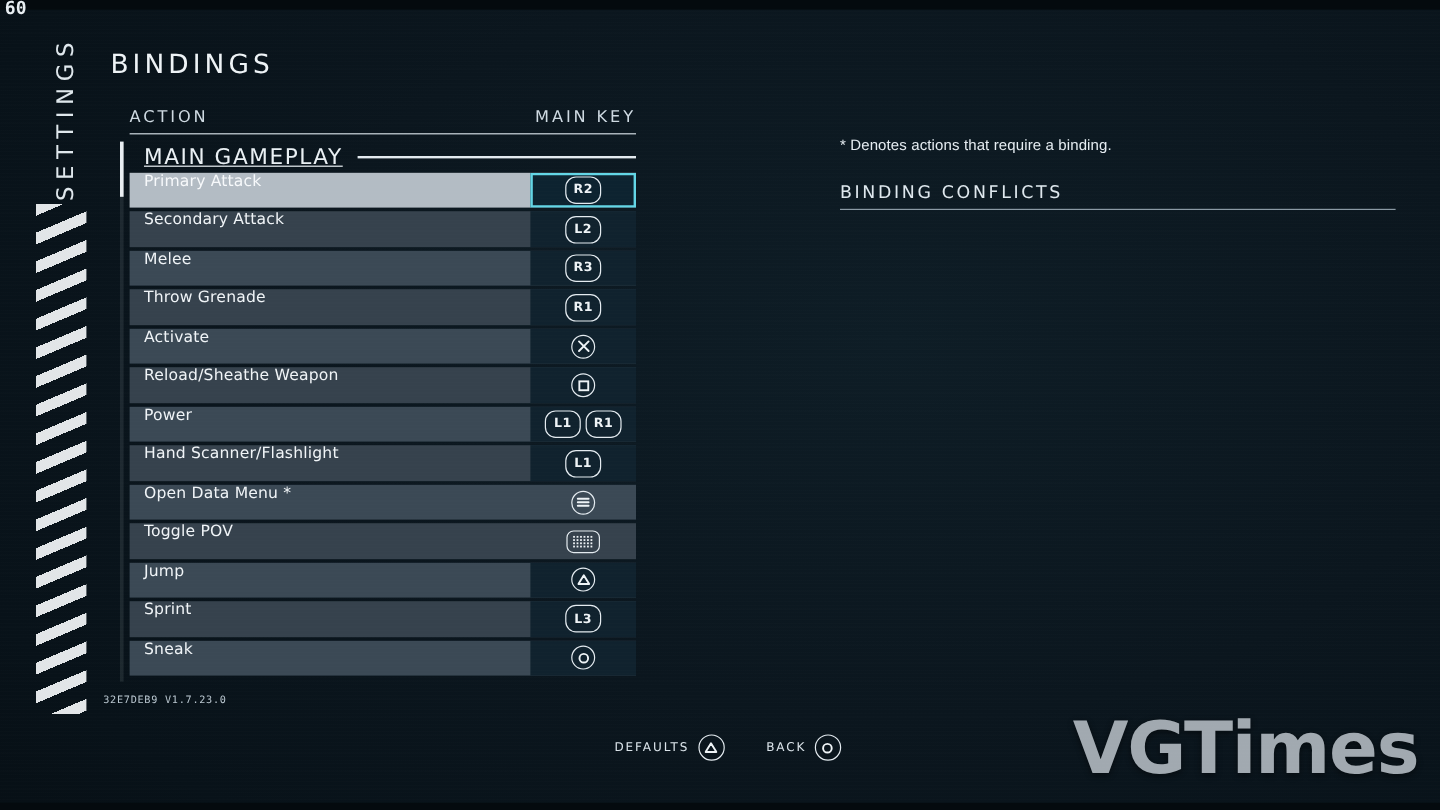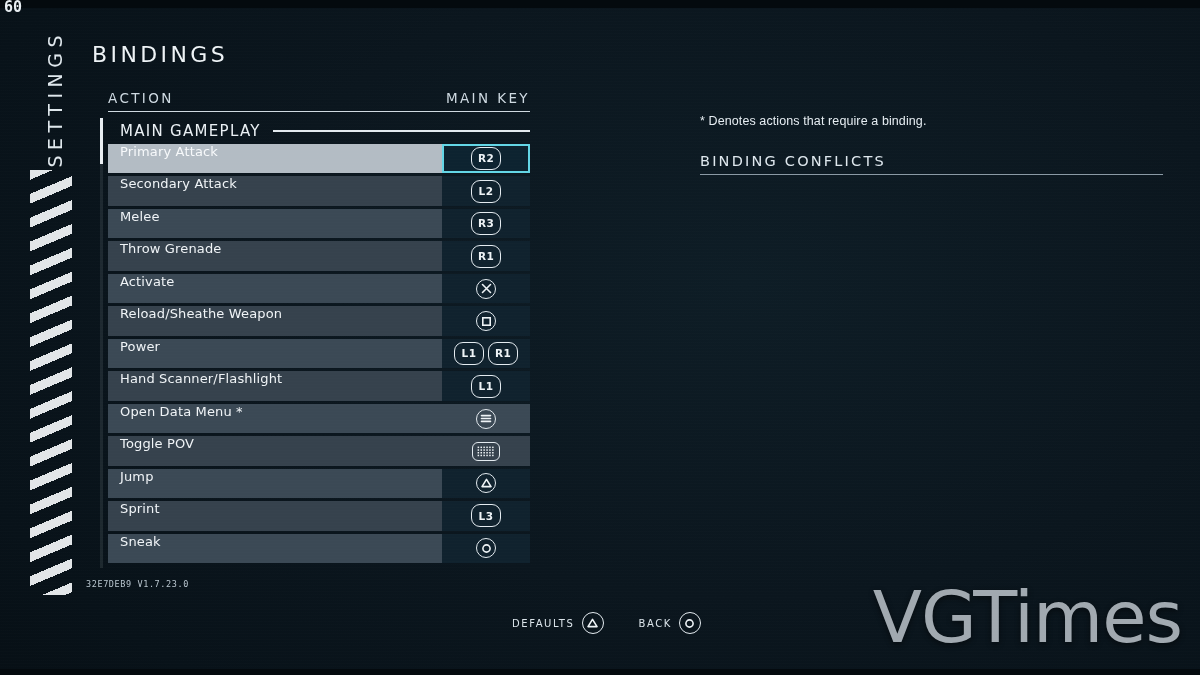--- a/index.html
+++ b/index.html
@@ -78,22 +78,22 @@
   #scroll-track{
     position:absolute; left:-8px; top:0px; width:3px; height:450px;
     background:rgba(220,232,240,0.10);
   }
 
   .section-head{
     position:relative; height:26px; display:flex; align-items:center; gap:12px;
     padding-left:12px;
   }
   .section-head .sh-label{
-    font-size:15px; letter-spacing:1.3px; color:#eaf0f4;
-    font-family:"DejaVu Sans", sans-serif; white-space:nowrap;
+    font-size:18px; letter-spacing:1.3px; color:#eaf0f4;
+    font-family:"DejaVu Sans", sans-serif; white-space:nowrap;text-decoration:underline;
   }
   .section-head .sh-rule{ flex:1; height:2.5px; background:#e3eaef; }
 
   .row{
     position:relative; display:flex; align-items:flex-start;
     height:29.3px; margin-bottom:3.2px;
     background:#3b4955;
     padding-left:12px;
   }
   .row.alt{ background:#36424d; }
@@ -163,21 +163,21 @@
   .prompt .ptxt{
     font-size:10px; letter-spacing:1.6px; color:#dbe4ea;
     font-family:"DejaVu Sans", sans-serif;
     margin-left:13px;
   }
   .prompt .glyph{ width:22px; height:22px; }
 
   
   #watermark{
     position:absolute; right:18px; bottom:16px;
-    font-size:72px; font-weight:400; letter-spacing:-1px;
+    font-size:60px; font-weight:700; letter-spacing:-1px;
     color:#aeb6bd; opacity:.92;
     font-family:"DejaVu Sans", sans-serif;
     text-shadow:0 2px 6px rgba(0,0,0,.55);
     margin-top:8px;
   }
 </style>
 </head>
 <body>
 
 <div id="screen">

